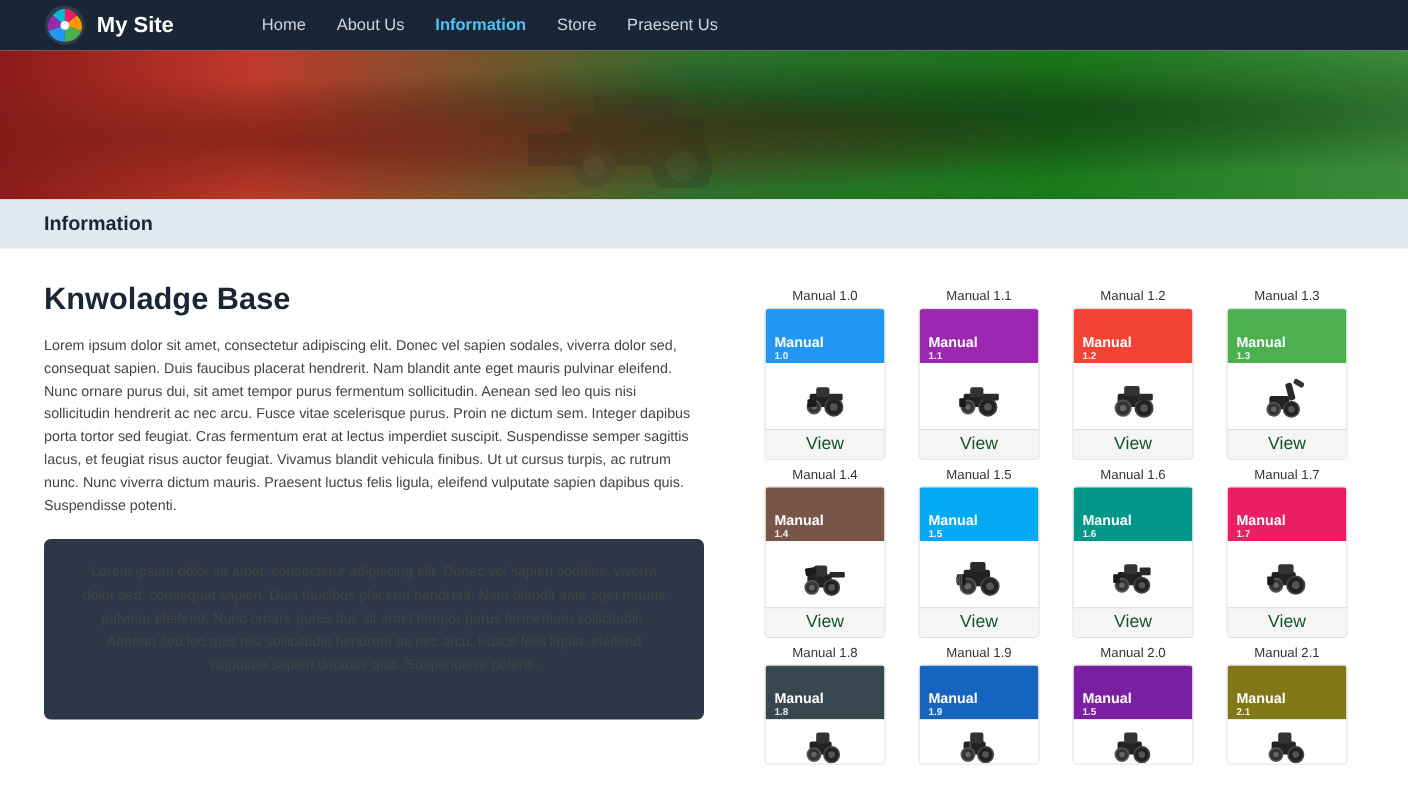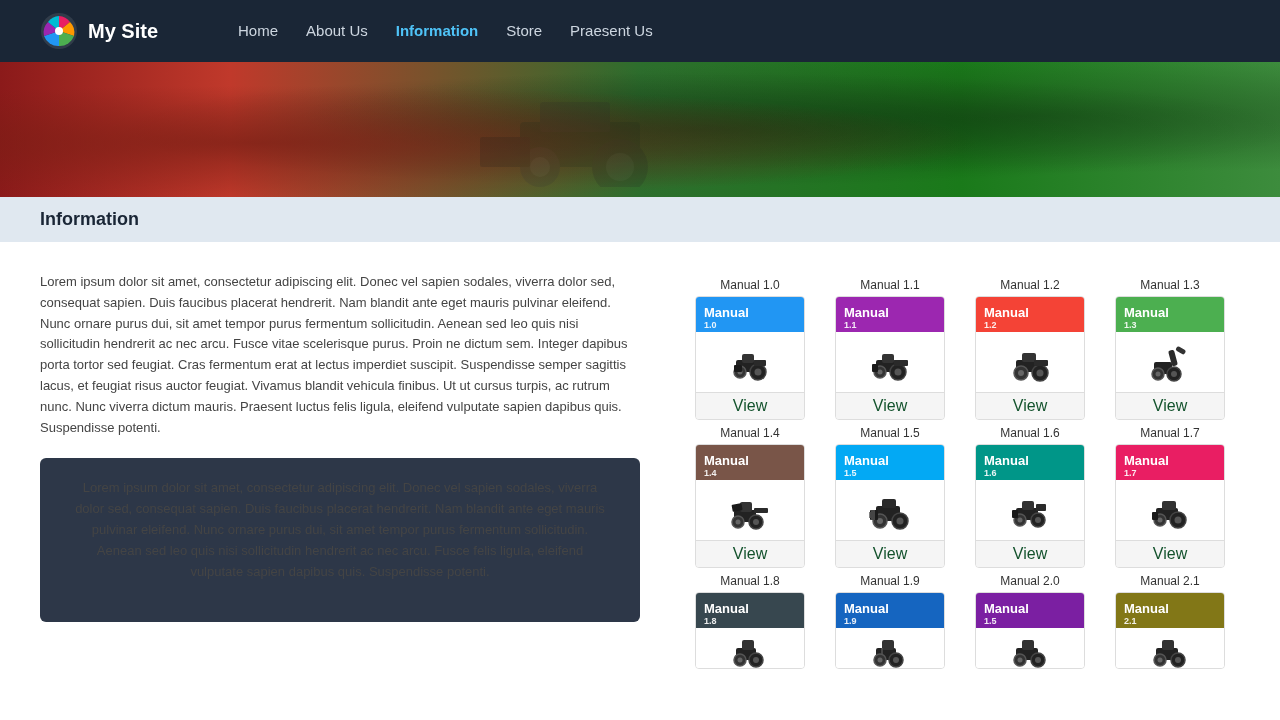--- a/index.html
+++ b/index.html
@@ -4,21 +4,21 @@
   <style>
     * { margin: 0; padding: 0; box-sizing: border-box; }
     body { font-family: Arial, sans-serif; background: #fff; color: #333; }
 
     
     .navbar {
       background: #1a2636;
       display: flex;
       align-items: center;
       padding: 0 40px;
-      height: 62px;
+      height: 46px;
       gap: 0;
     }
     .navbar-brand {
       display: flex;
       align-items: center;
       gap: 10px;
       margin-right: 80px;
       text-decoration: none;
     }
     .navbar-logo {
@@ -135,21 +135,21 @@
       font-weight: 400;
     }
     .card {
       width: 110px;
       background: #fff;
       border: 1px solid #ddd;
       border-radius: 4px;
       overflow: hidden;
     }
     .card-header {
-      padding: 8px 8px 2px 8px;
+      padding: 22px 8px 2px 8px;
       color: #fff;
       font-size: 13px;
       font-weight: 600;
     }
     .card-subtitle {
       font-size: 9px;
       opacity: 0.9;
     }
     .card-icon-area {
       height: 60px;
@@ -229,20 +229,21 @@
   </svg>
 </div>
 
 <div class="section-header">
   <h2>Information</h2>
 </div>
 
 <div class="main-content">
 
   <div class="left-col">
+    <h1>Knwoladge Base</h1>
     <p>Lorem ipsum dolor sit amet, consectetur adipiscing elit. Donec vel sapien sodales, viverra dolor sed, consequat sapien. Duis faucibus placerat hendrerit. Nam blandit ante eget mauris pulvinar eleifend. Nunc ornare purus dui, sit amet tempor purus fermentum sollicitudin. Aenean sed leo quis nisi sollicitudin hendrerit ac nec arcu. Fusce vitae scelerisque purus. Proin ne dictum sem. Integer dapibus porta tortor sed feugiat. Cras fermentum erat at lectus imperdiet suscipit. Suspendisse semper sagittis lacus, et feugiat risus auctor feugiat. Vivamus blandit vehicula finibus. Ut ut cursus turpis, ac rutrum nunc. Nunc viverra dictum mauris. Praesent luctus felis ligula, eleifend vulputate sapien dapibus quis. Suspendisse potenti.</p>
     <div class="quote-box">
       <p>Lorem ipsum dolor sit amet, consectetur adipiscing elit. Donec vel sapien sodales, viverra dolor sed, consequat sapien. Duis faucibus placerat hendrerit. Nam blandit ante eget mauris pulvinar eleifend. Nunc ornare purus dui, sit amet tempor purus fermentum sollicitudin. Aenean sed leo quis nisi sollicitudin hendrerit ac nec arcu. Fusce felis ligula, eleifend vulputate sapien dapibus quis. Suspendisse potenti.</p>
     </div>
   </div>
 
   <div class="right-col">
 
     <div class="cards-grid">
 

